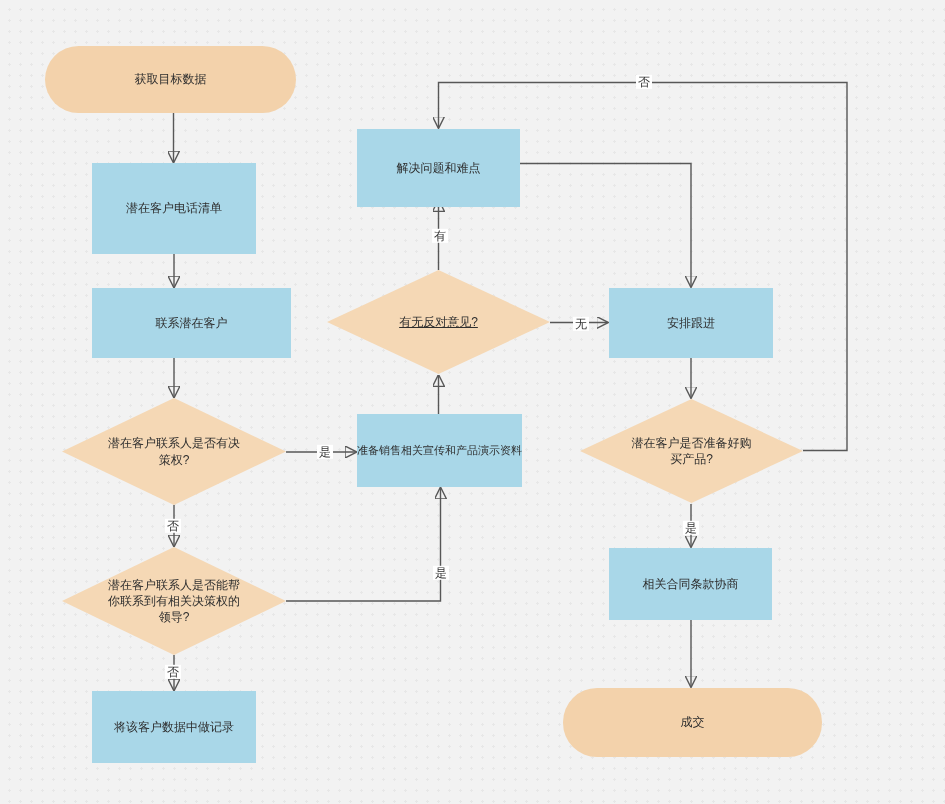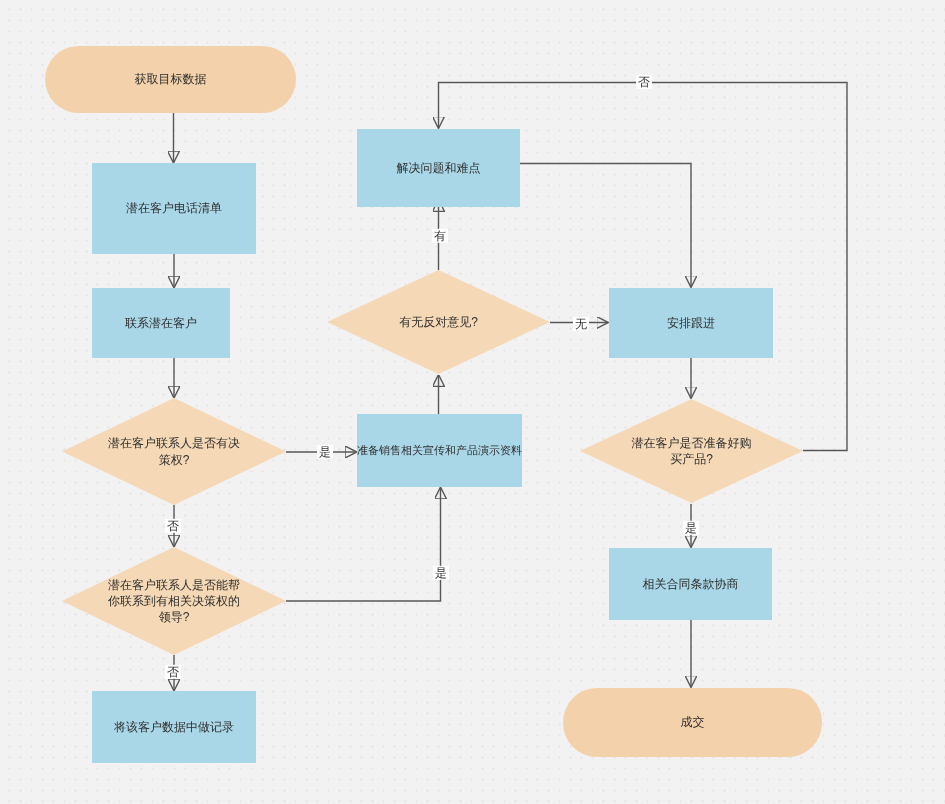--- a/index.html
+++ b/index.html
@@ -29,26 +29,26 @@
 
   .edge-label {
     position: absolute; transform: translate(-50%, -50%);
     background: #ffffff; padding: 0 2px;
     font-size: 12px; color: #333333; line-height: 1.2;
   }
 
   
   #n-start    { left: 45px;  top: 46px;  width: 251px; height: 67px; }
   #n-phone    { left: 92px;  top: 163px; width: 164px; height: 91px; }
-  #n-contact  { left: 92px;  top: 288px; width: 138px; height: 70px; }
+  #n-contact  { left: 92px;  top: 288px; width: 199px; height: 70px; }
   #n-d1       { left: 62px;  top: 398px; width: 224px; height: 107px; }
   #n-d2       { left: 62px;  top: 547px; width: 224px; height: 108px; }
   #n-record   { left: 92px;  top: 691px; width: 164px; height: 72px; }
   #n-solve    { left: 357px; top: 129px; width: 163px; height: 78px; }
-  #n-d3       { left: 327px; top: 270px; width: 223px; height: 104px; }
+  #n-d3       { left: 327px; top: 270px; width: 223px; height: 104px; text-decoration: underline; }
   #n-prepare  { left: 357px; top: 414px; width: 165px; height: 73px; }
   #n-follow   { left: 609px; top: 288px; width: 164px; height: 70px; }
   #n-d4       { left: 580px; top: 399px; width: 223px; height: 104px; }
   #n-contract { left: 609px; top: 548px; width: 163px; height: 72px; }
   #n-deal     { left: 563px; top: 688px; width: 259px; height: 69px; }
 
   
   #l-d1-yes  { left: 325px; top: 452px; }
   #l-d1-no   { left: 173px; top: 526px; }
   #l-d2-yes  { left: 441px; top: 573px; }

